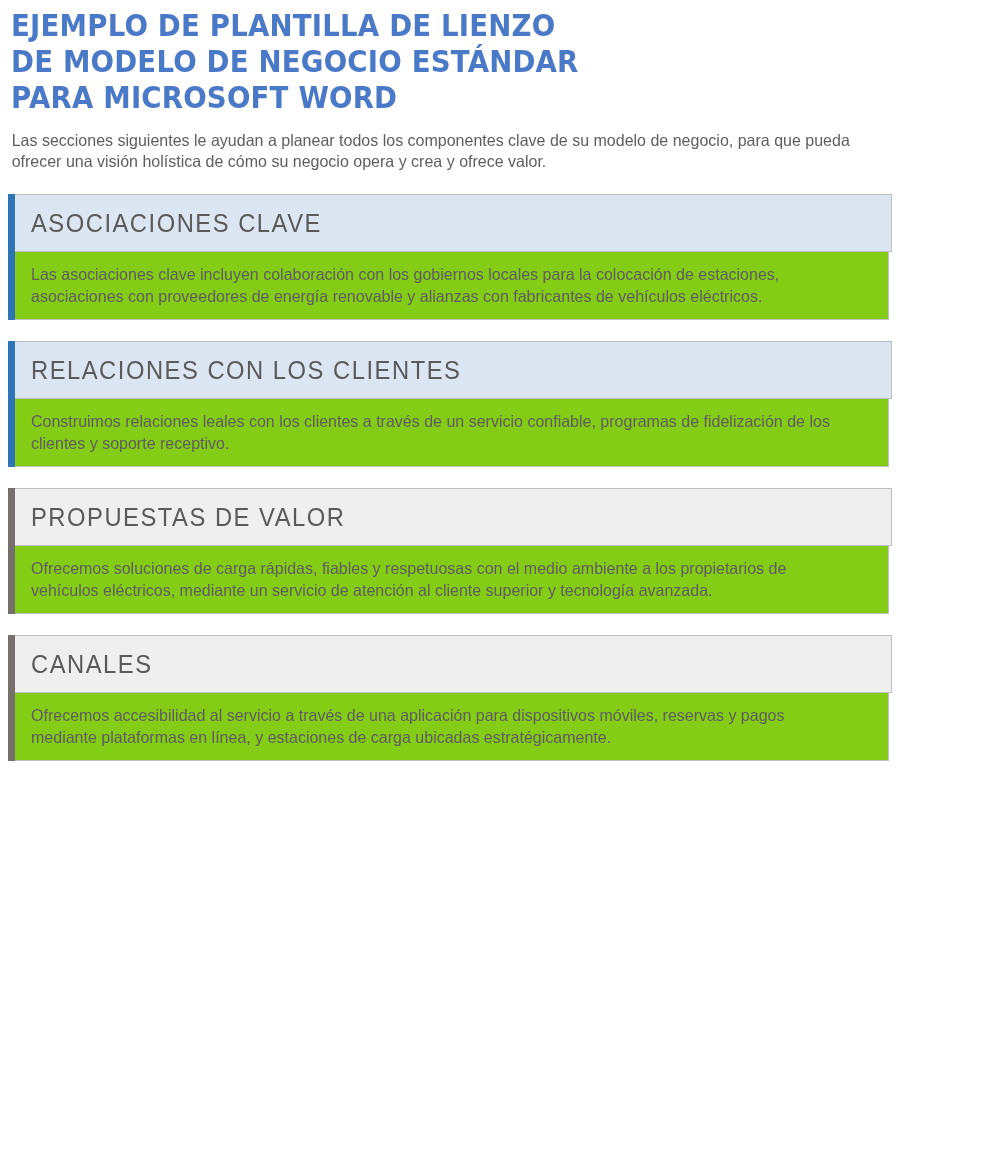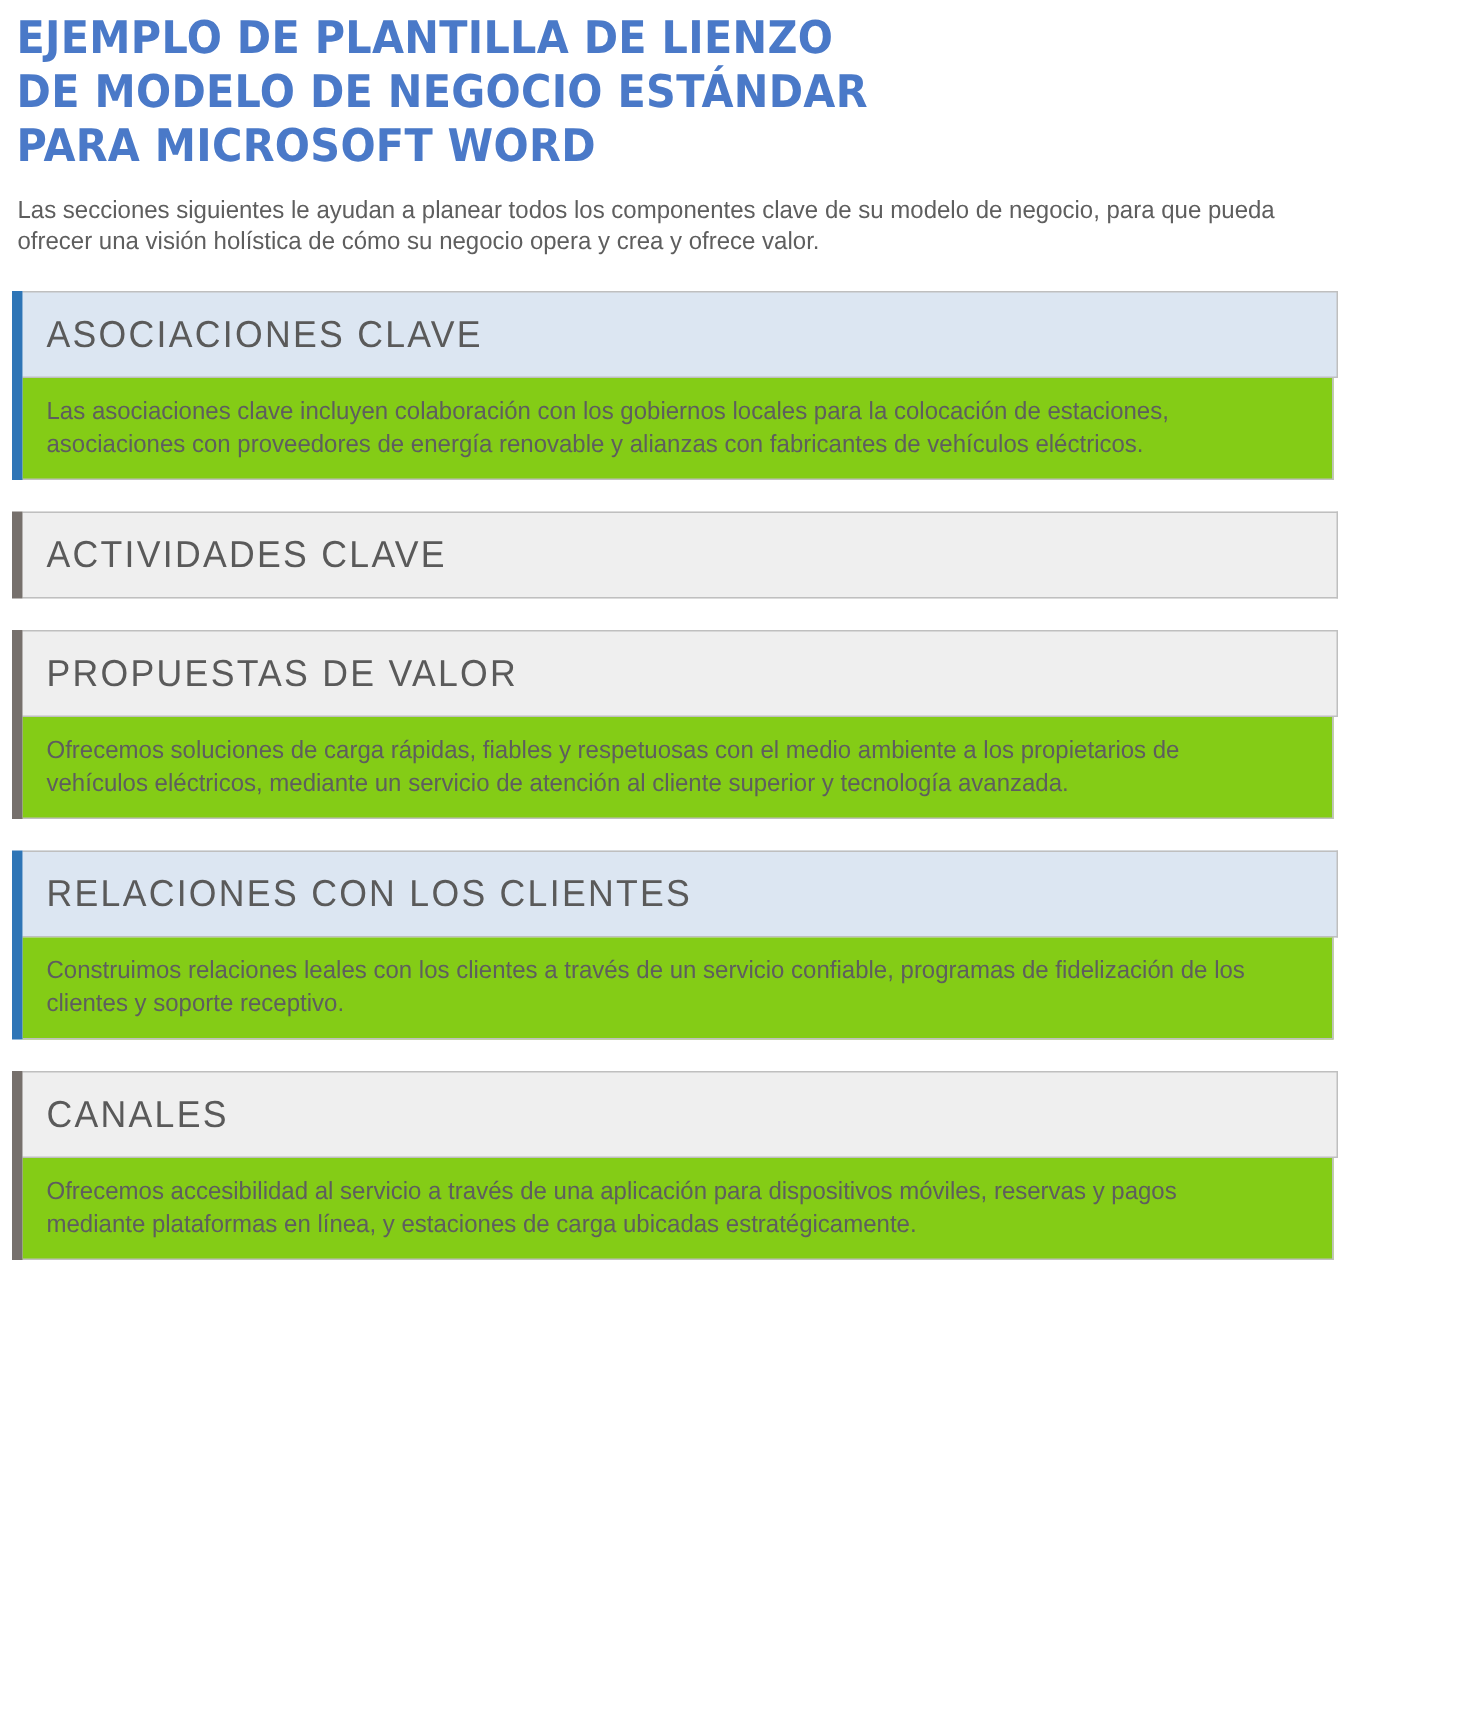--- a/index.html
+++ b/index.html
@@ -132,40 +132,37 @@
         <div class="accent-bar"></div>
         <div class="card-header">
           <span class="card-header-title">ASOCIACIONES CLAVE</span>
         </div>
         <div class="card-body">
           <p class="card-body-text">Las asociaciones clave incluyen colaboración con los gobiernos locales para la colocación de estaciones, asociaciones con proveedores de energía renovable y alianzas con fabricantes de vehículos eléctricos.</p>
         </div>
       </div>
       <div class="card gray">
         <div class="accent-bar"></div>
+      </div>
+      <div class="card blue">
+        <div class="accent-bar"></div>
         <div class="card-header">
-          <span class="card-header-title">ACTIVIDADES CLAVE</span>
+          <span class="card-header-title">RELACIONES CON LOS CLIENTES</span>
+        </div>
+        <div class="card-body">
+          <p class="card-body-text">Construimos relaciones leales con los clientes a través de un servicio confiable, programas de fidelización de los clientes y soporte receptivo.</p>
         </div>
       </div>
       <div class="card gray">
         <div class="accent-bar"></div>
         <div class="card-header">
           <span class="card-header-title">PROPUESTAS DE VALOR</span>
         </div>
         <div class="card-body">
           <p class="card-body-text">Ofrecemos soluciones de carga rápidas, fiables y respetuosas con el medio ambiente a los propietarios de vehículos eléctricos, mediante un servicio de atención al cliente superior y tecnología avanzada.</p>
-        </div>
-      </div>
-      <div class="card blue">
-        <div class="accent-bar"></div>
-        <div class="card-header">
-          <span class="card-header-title">RELACIONES CON LOS CLIENTES</span>
-        </div>
-        <div class="card-body">
-          <p class="card-body-text">Construimos relaciones leales con los clientes a través de un servicio confiable, programas de fidelización de los clientes y soporte receptivo.</p>
         </div>
       </div>
       <div class="card gray">
         <div class="accent-bar"></div>
         <div class="card-header">
           <span class="card-header-title">CANALES</span>
         </div>
         <div class="card-body">
           <p class="card-body-text">Ofrecemos accesibilidad al servicio a través de una aplicación para dispositivos móviles, reservas y pagos mediante plataformas en línea, y estaciones de carga ubicadas estratégicamente.</p>
         </div>

